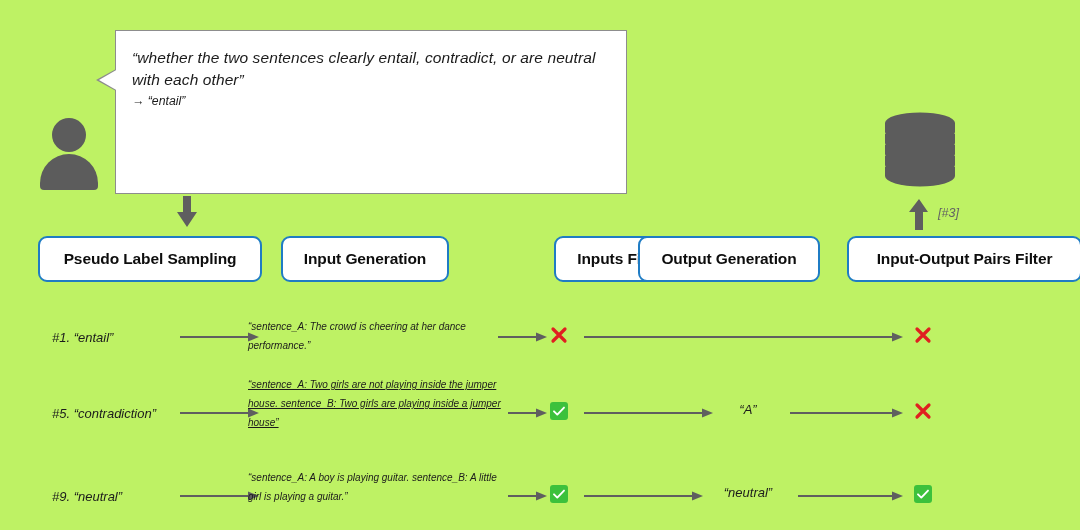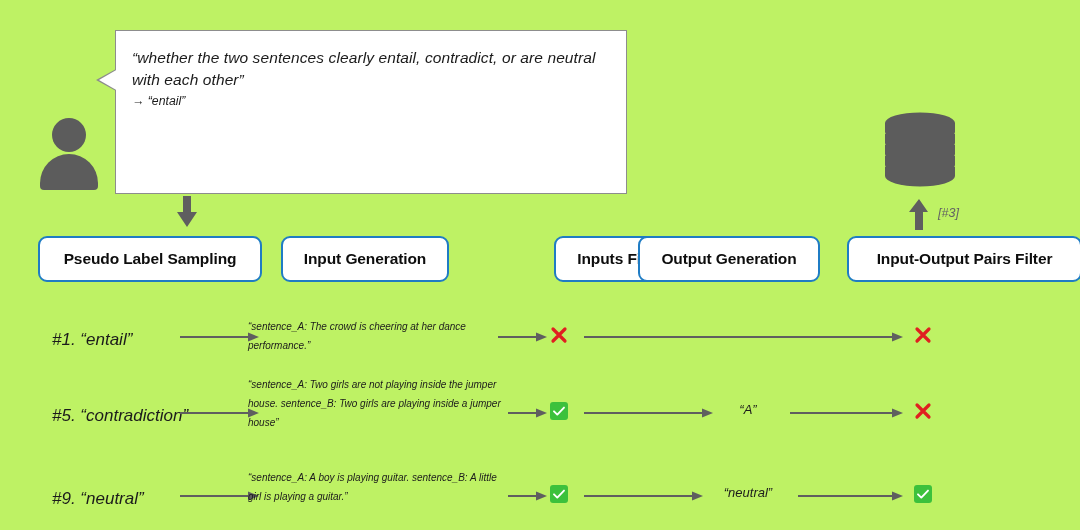--- a/index.html
+++ b/index.html
@@ -167,21 +167,21 @@
 
   
   .row {
     position: absolute;
     left: 0;
     width: 1080px;
   }
   .row-label {
     position: absolute;
     font-style: italic;
-    font-size: 17px;
+    font-size: 13px;
     color: #1b1b1b;
     white-space: nowrap;
   }
   .row-text {
     position: absolute;
     font-style: italic;
     font-size: 10px;
     line-height: 19px;
     color: #1b1b1b;
     width: 255px;
@@ -315,21 +315,21 @@
   <div class="row" style="top:375px;height:76px;">
     <div class="row-label" style="left:52px;top:31px;">#5. “contradiction”</div>
 
     <div class="arrow-h" style="left:180px;top:30px;">
       <svg width="80" height="12" viewBox="0 0 80 12">
         <line x1="0" y1="6" x2="70" y2="6" stroke="#5f5f5f" stroke-width="2"></line>
         <path d="M79 6 L68 1.5 L68 10.5 z" fill="#5f5f5f"></path>
       </svg>
     </div>
 
-    <div class="row-text" style="left:248px;top:0px;">“sentence_A: Two girls are not playing inside the jumper house. sentence_B: Two girls are playing inside a jumper house”</div>
+    <div class="row-text" style="left:248px;top:0px;text-decoration:underline;">“sentence_A: Two girls are not playing inside the jumper house. sentence_B: Two girls are playing inside a jumper house”</div>
 
     <div class="arrow-h" style="left:508px;top:30px;">
       <svg width="40" height="12" viewBox="0 0 40 12">
         <line x1="0" y1="6" x2="30" y2="6" stroke="#5f5f5f" stroke-width="2"></line>
         <path d="M39 6 L28 1.5 L28 10.5 z" fill="#5f5f5f"></path>
       </svg>
     </div>
 
     <div class="checkbox" style="left:550px;top:27px;">
       <svg width="18" height="18" viewBox="0 0 18 18">

